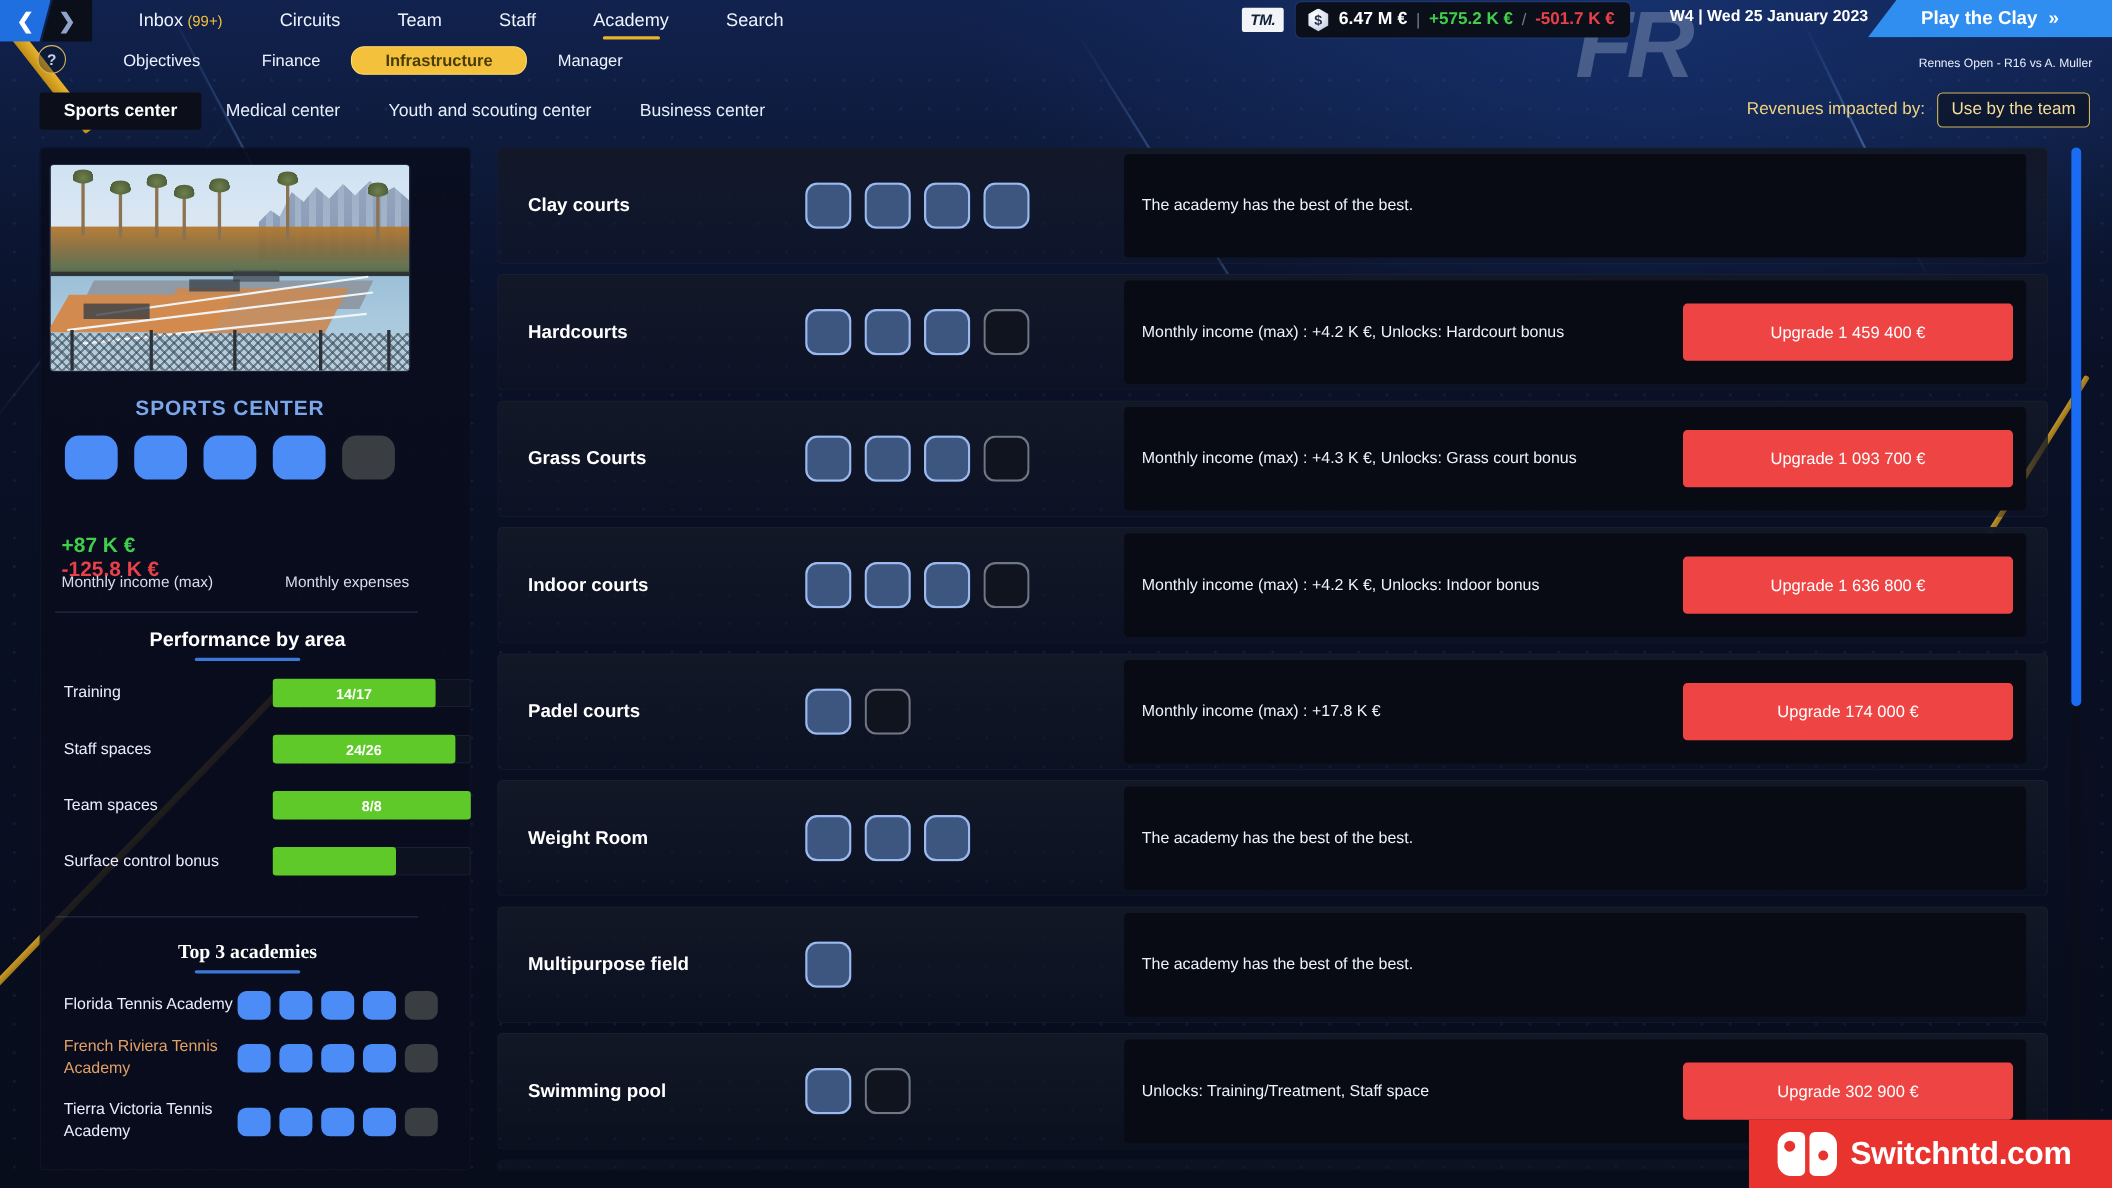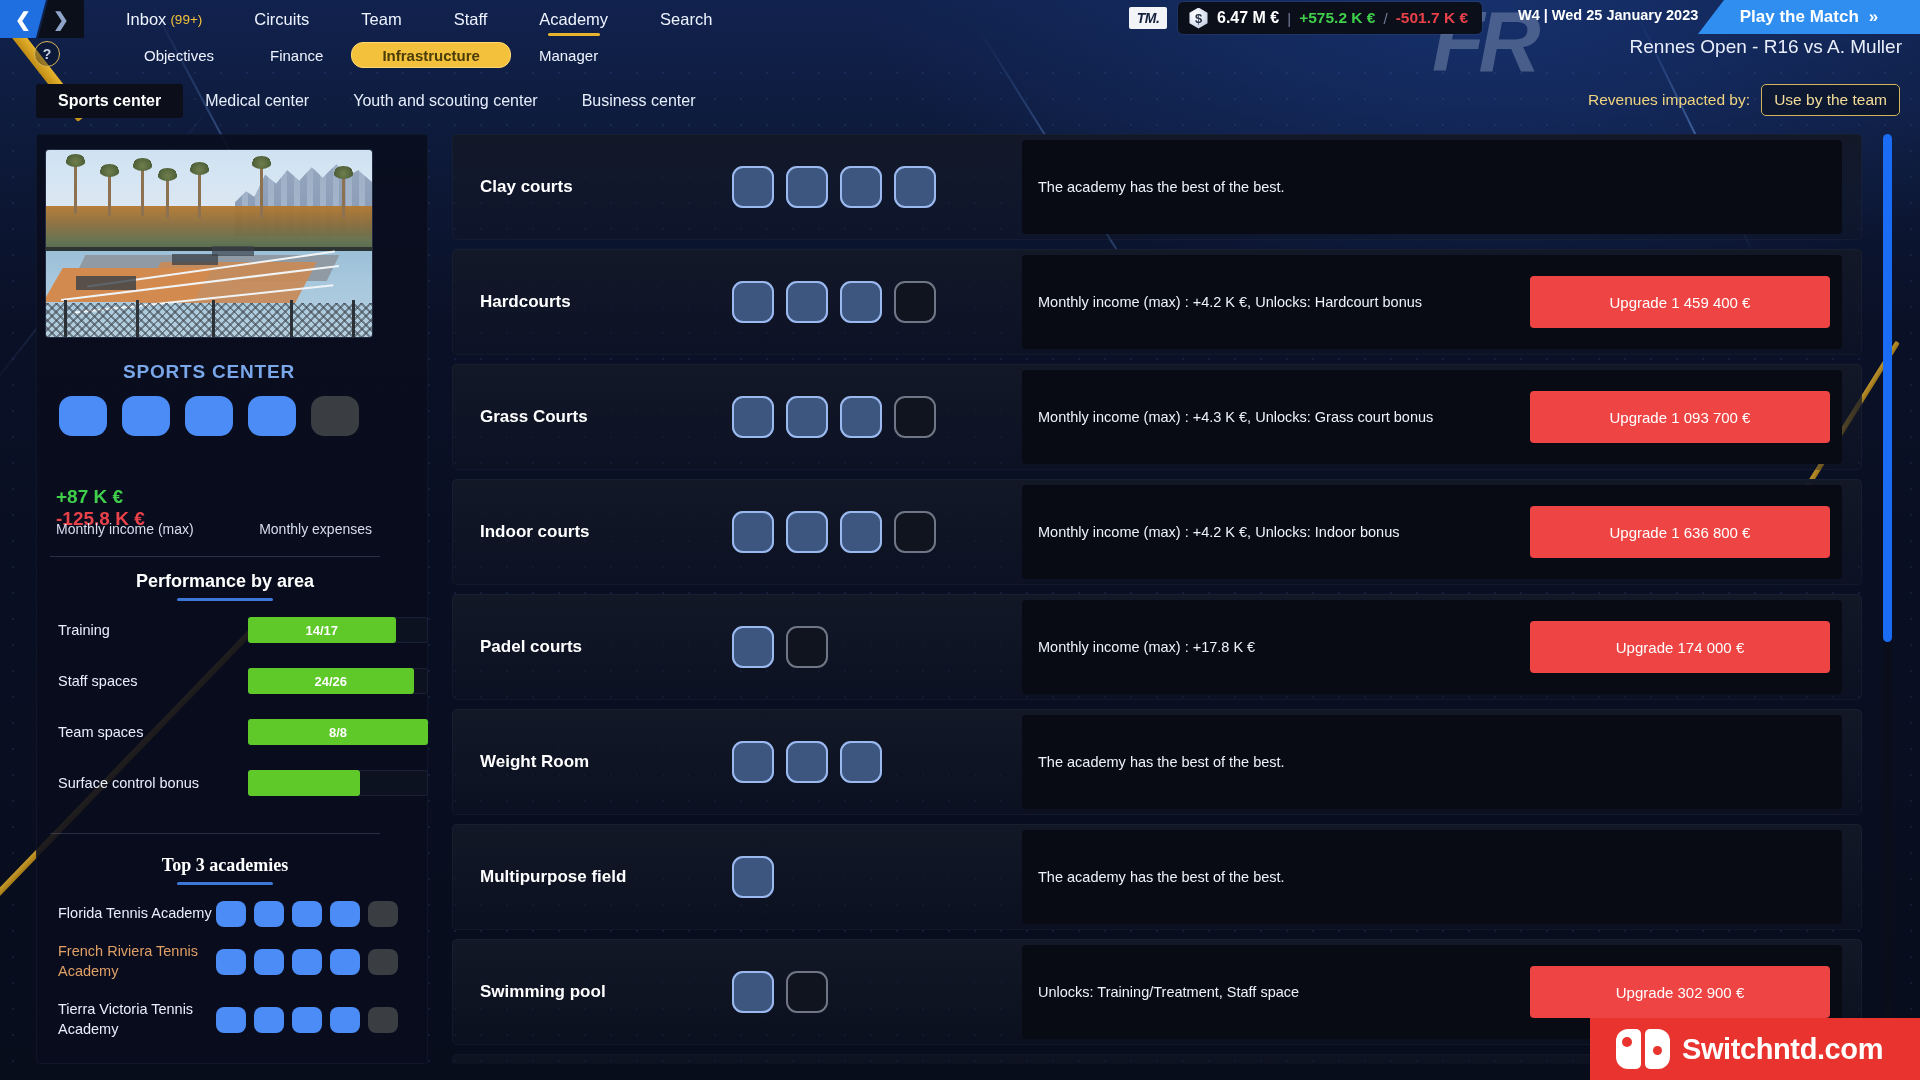--- a/index.html
+++ b/index.html
@@ -59,21 +59,21 @@
   }
 
   
   .subnav { position: absolute; left: 0; top: 38px; width: 1920px; height: 34px; z-index: 12; }
   .help-icon {
     position: absolute; left: 34px; top: 3px; width: 26px; height: 26px;
     border-radius: 50%; border: 1.6px solid #d8b457; color: #c7cfe2;
     display: flex; align-items: center; justify-content: center; font-size: 14px; font-weight: 700;
     background: rgba(10,16,35,.35);
   }
-  .subnav-items { position: absolute; left: 116px; top: 0; display: flex; align-items: center; height: 34px; }
+  .subnav-items { position: absolute; left: 84px; top: 0; display: flex; align-items: center; height: 34px; }
   .subnav-item {
     padding: 0 28px; height: 24px; display: flex; align-items: center;
     font-size: 15px; color: #eef3ff; border-radius: 12px; white-space: nowrap;
   }
   .subnav-item.active {
     background: #f3c13b; color: #4a3c08; font-weight: 600;
     border: 1.5px solid #ffd970; padding: 12px 30px; height: 26px;
   }
 
   
@@ -111,21 +111,21 @@
     position: absolute; left: 1518px; top: 7px; font-size: 14.5px; font-weight: 700;
     color: #ffffff; z-index: 13; white-space: nowrap;
   }
   .play-btn {
     position: absolute; left: 1698px; top: 0px; width: 222px; height: 34px;
     background: #2f8ef0; display: flex; align-items: center; justify-content: center; gap: 10px;
     font-size: 17px; font-weight: 700; color: #fff; z-index: 13;
     clip-path: polygon(26px 0, 100% 0, 100% 100%, 0 100%);
   }
   .match-line {
-    position: absolute; right: 18px; top: 36px; font-size: 19px; color: #e9eefb; z-index: 13;
+    position: absolute; right: 18px; top: 52px; font-size: 11px; color: #e9eefb; z-index: 13;
     white-space: nowrap;
   }
 
   
   .fac-tabs { position: absolute; left: 36px; top: 84px; display: flex; align-items: center; z-index: 12; }
   .fac-tab {
     padding: 0 22px; height: 34px; display: flex; align-items: center;
     font-size: 16px; color: #e7eefc; white-space: nowrap; border-radius: 3px;
   }
   .fac-tab.active { background: #0c0f19; color: #ffffff; font-weight: 600; }
@@ -335,21 +335,21 @@
     <span class="money-main">6.47 M €</span>
     <span class="money-sep">|</span>
     <span class="money-pos">+575.2 K €</span>
     <span class="money-sep">/</span>
     <span class="money-neg">-501.7 K €</span>
   </div>
 
   <div class="date-block">W4 | Wed 25 January 2023</div>
 
   <div class="play-btn">
-    <span>Play the Match</span>
+    <span>Play the Clay</span>
     <span>»</span>
   </div>
   <div class="match-line">Rennes Open - R16 vs A. Muller</div>
 
   <div class="fac-tabs">
     <div class="fac-tab active">
       <span>Sports center</span>
     </div>
     <div class="fac-tab">
       <span>Medical center</span>

